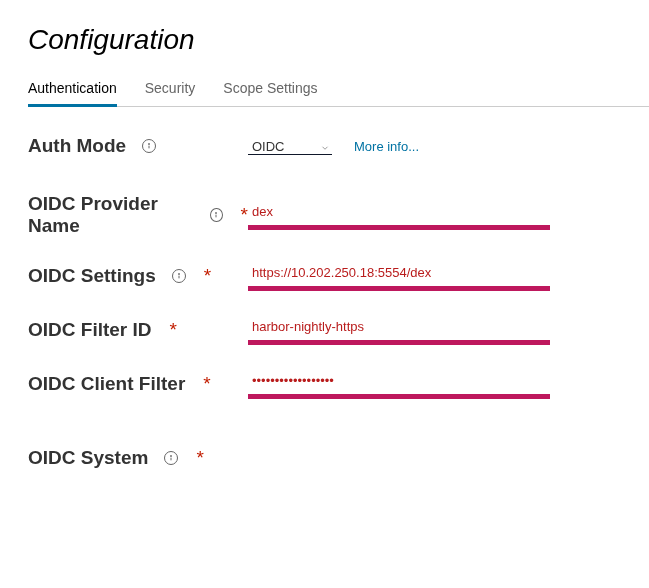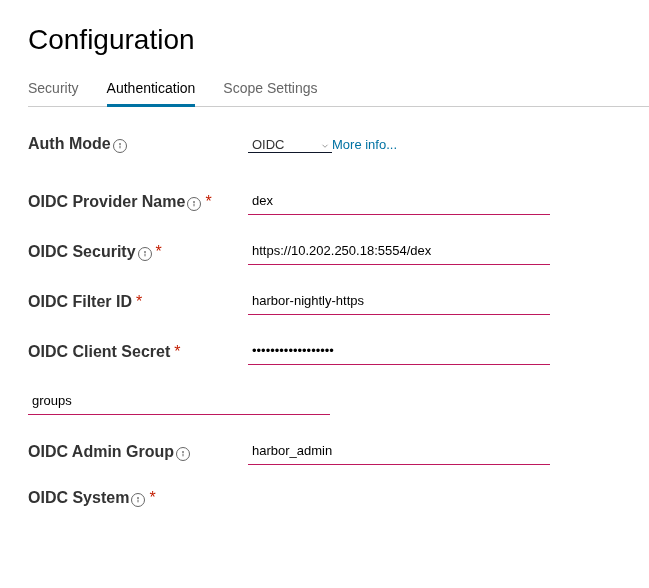--- a/index.html
+++ b/index.html
@@ -8,20 +8,21 @@
     background: #fff;
     color: #333;
     width: 649px;
     padding: 24px 0 0 28px;
   }
   .page-title {
     font-size: 28px;
     font-weight: 400;
     color: #000;
     margin-bottom: 18px;
+    font-style: italic;
   }
   .tabs {
     display: flex;
     gap: 28px;
     border-bottom: 1px solid #ccc;
     width: 621px;
   }
   .tab {
     font-size: 14px;
     color: #666;
@@ -44,23 +45,23 @@
   }
   .row {
     display: flex;
     align-items: center;
     margin-bottom: 24px;
   }
   .row.first { margin-bottom: 36px; }
   .label-col {
     width: 220px;
     display: flex;
-    align-items: flex-end;
-    gap: 2px;
-    font-size: 16px;
+    align-items: center;
+    gap: 16px;
+    font-size: 19px;
     font-weight: 600;
     color: #333;
   }
   .info-icon {
     display: inline-flex;
     align-items: center;
     justify-content: center;
     width: 14px;
     height: 14px;
     border: 1.2px solid #666;
@@ -68,24 +69,24 @@
     cursor: pointer;
   }
   .info-icon svg { width: 8px; height: 8px; }
   .req { color: #c21d00; font-weight: 400; margin-left: 2px; }
   .field-col {
     flex: 0 0 310px;
   }
   .text-input {
     width: 302px;
     border: none;
-    border-bottom: 1px solid #be185d;
+    border-bottom: 5px solid #be185d;
     padding: 4px 4px 6px 4px;
     font-size: 13px;
-    color: #000000;
+    color: #b91c1c;
     background: transparent;
     outline: none;
   }
   .select-wrap {
     position: relative;
     width: 84px;
     border-bottom: 1px solid #0f172a;
     padding: 2px 16px 0 4px;
     font-size: 13px;
     color: #333;
@@ -93,33 +94,34 @@
   }
   .select-wrap .chevron {
     position: absolute;
     right: 2px;
     top: 4px;
     width: 10px;
     height: 10px;
   }
   .select-wrap .chevron svg { stroke: #888; }
   .more-info {
+    margin-left: 22px;
     color: #0072a3;
     font-size: 13px;
     cursor: pointer;
   }
 </style>
 </head>
 <body>
 
 <h1 class="page-title">Configuration</h1>
 
 <div class="tabs">
+  <div class="tab active">Authentication</div>
   <div class="tab">Security</div>
-  <div class="tab active">Authentication</div>
   <div class="tab">Scope Settings</div>
 </div>
 
 <div class="form">
 
   <div class="row first">
     <div class="label-col">
       <span>Auth Mode</span>
       <span class="info-icon">
         <svg viewBox="0 0 24 24" fill="none" stroke="#666" stroke-width="3">
@@ -150,21 +152,21 @@
       </span>
       <span class="req">*</span>
     </div>
     <div class="field-col">
       <input class="text-input" value="dex" style="">
     </div>
   </div>
 
   <div class="row">
     <div class="label-col">
-      <span>OIDC Security</span>
+      <span>OIDC Settings</span>
       <span class="info-icon">
         <svg viewBox="0 0 24 24" fill="none" stroke="#666" stroke-width="3">
             <circle cx="12" cy="6" r="1.5" fill="#666"></circle>
             <line x1="12" y1="11" x2="12" y2="19"></line>
           </svg>
       </span>
       <span class="req">*</span>
     </div>
     <div class="field-col">
       <input class="text-input" value="https://10.202.250.18:5554/dex" style="">
@@ -176,49 +178,32 @@
       <span>OIDC Filter ID</span>
       <span class="req">*</span>
     </div>
     <div class="field-col">
       <input class="text-input" value="harbor-nightly-https" style="">
     </div>
   </div>
 
   <div class="row">
     <div class="label-col">
-      <span>OIDC Client Secret</span>
+      <span>OIDC Client Filter</span>
       <span class="req">*</span>
     </div>
     <div class="field-col">
       <input class="text-input" value="••••••••••••••••••" style="">
     </div>
   </div>
 
 
   <div class="row">
-    <div class="field-col">
-      <input class="text-input" value="groups" style="">
-    </div>
-  </div>
-
-  <div class="row">
-    <div class="label-col">
-      <span>OIDC Admin Group</span>
-      <span class="info-icon">
-        <svg viewBox="0 0 24 24" fill="none" stroke="#666" stroke-width="3">
-            <circle cx="12" cy="6" r="1.5" fill="#666"></circle>
-            <line x1="12" y1="11" x2="12" y2="19"></line>
-          </svg>
-      </span>
-    </div>
-    <div class="field-col">
-      <input class="text-input" value="harbor_admin" style="">
-    </div>
-  </div>
+  </div>
+
 
   <div class="row">
     <div class="label-col">
       <span>OIDC System</span>
       <span class="info-icon">
         <svg viewBox="0 0 24 24" fill="none" stroke="#666" stroke-width="3">
             <circle cx="12" cy="6" r="1.5" fill="#666"></circle>
             <line x1="12" y1="11" x2="12" y2="19"></line>
           </svg>
       </span>

